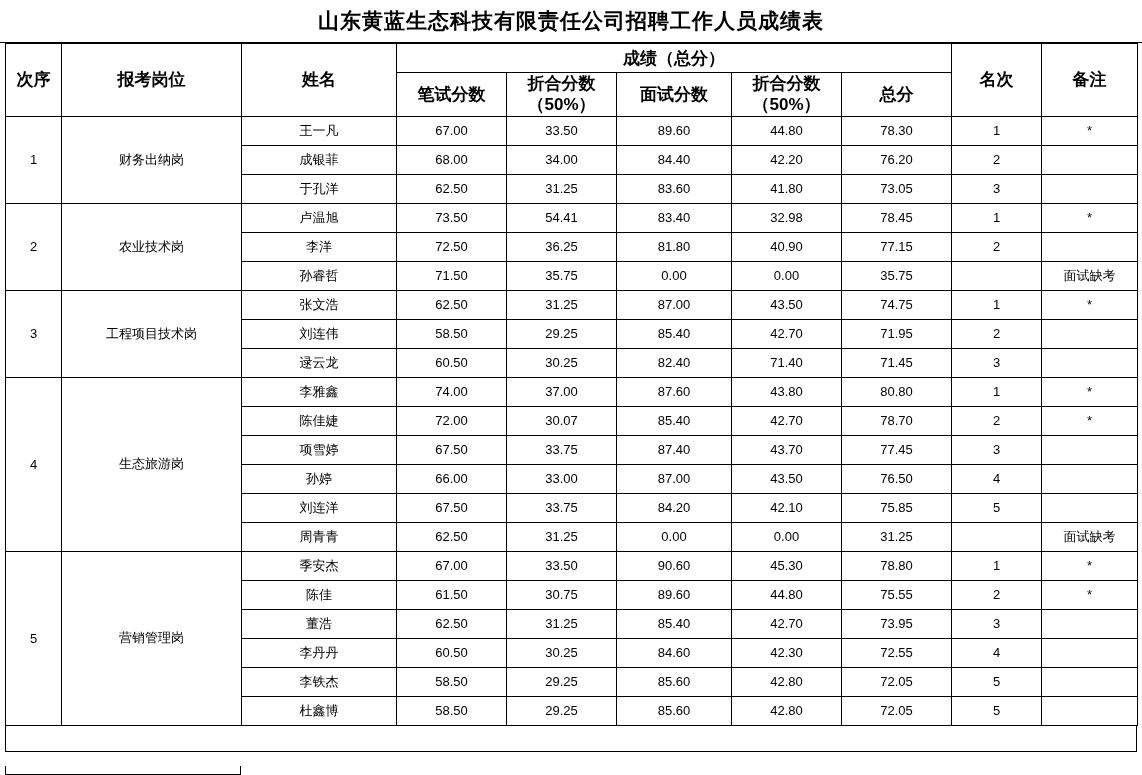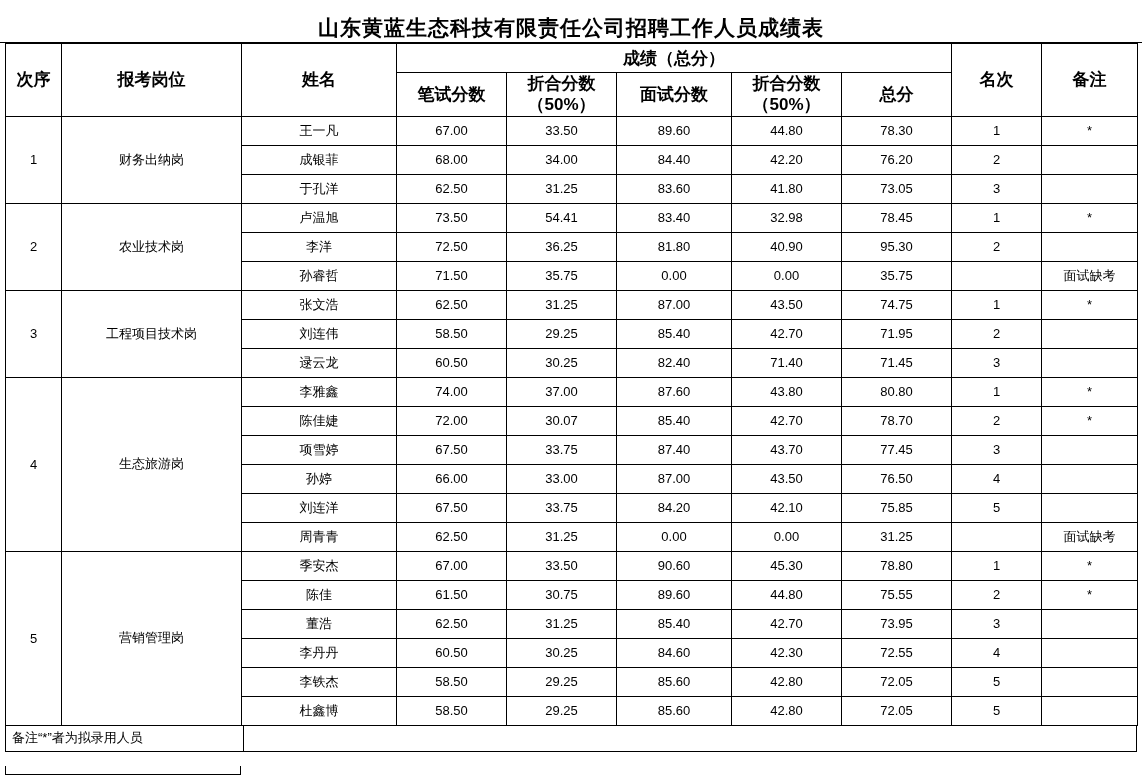--- a/index.html
+++ b/index.html
@@ -16,21 +16,21 @@
   }
   .sheet {
     position: relative;
     width: 1142px;
     height: 775px;
     box-sizing: border-box;
   }
   .title-row {
     height: 42px;
     display: flex;
-    align-items: flex-end;
+    align-items: center;
     justify-content: center;
     border-bottom: 1px solid #000;
   }
   .title-text {
     font-size: 21px;
     font-weight: bold;
     letter-spacing: 1px;
     font-family: "Liberation Serif", serif;
   }
   table.grid {
@@ -205,21 +205,21 @@
           <td class="num">78.45</td>
           <td class="num">1</td>
           <td class="note-cell cn">*</td>
         </tr>
         <tr>
           <td class="name-cell cn">李洋</td>
           <td class="num">72.50</td>
           <td class="num">36.25</td>
           <td class="num">81.80</td>
           <td class="num">40.90</td>
-          <td class="num">95.30</td>
+          <td class="num">77.15</td>
           <td class="num">2</td>
           <td class="note-cell cn"></td>
         </tr>
         <tr>
           <td class="name-cell cn">孙睿哲</td>
           <td class="num">71.50</td>
           <td class="num">35.75</td>
           <td class="num">0.00</td>
           <td class="num">0.00</td>
           <td class="num">35.75</td>
@@ -379,18 +379,17 @@
           <td class="num">85.60</td>
           <td class="num">42.80</td>
           <td class="num">72.05</td>
           <td class="num">5</td>
           <td class="note-cell cn"></td>
         </tr>
       </tbody>
   </table>
 
   <div class="footer">
-    <div class="fnote">备注“*”者为拟录用人员</div>
     <div class="frest"></div>
   </div>
 
   <div class="bottom-strip"></div>
 </div>
 
 </body></html>

